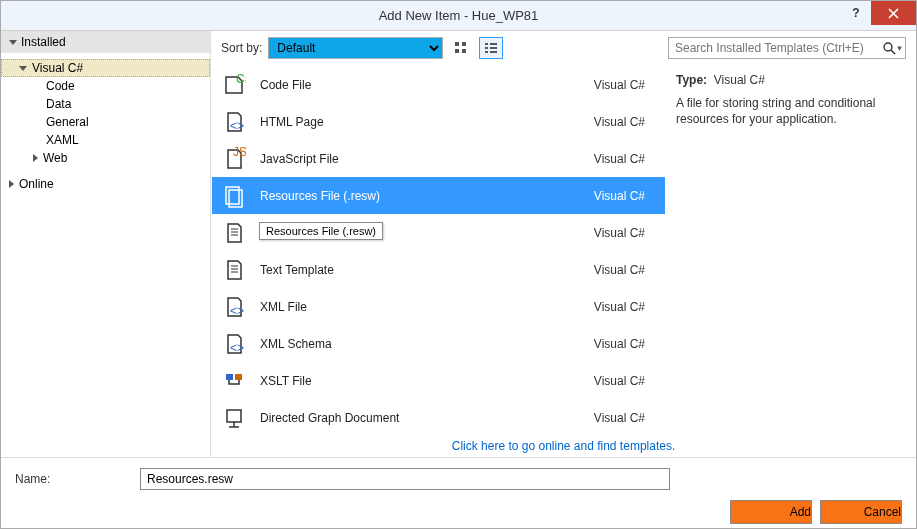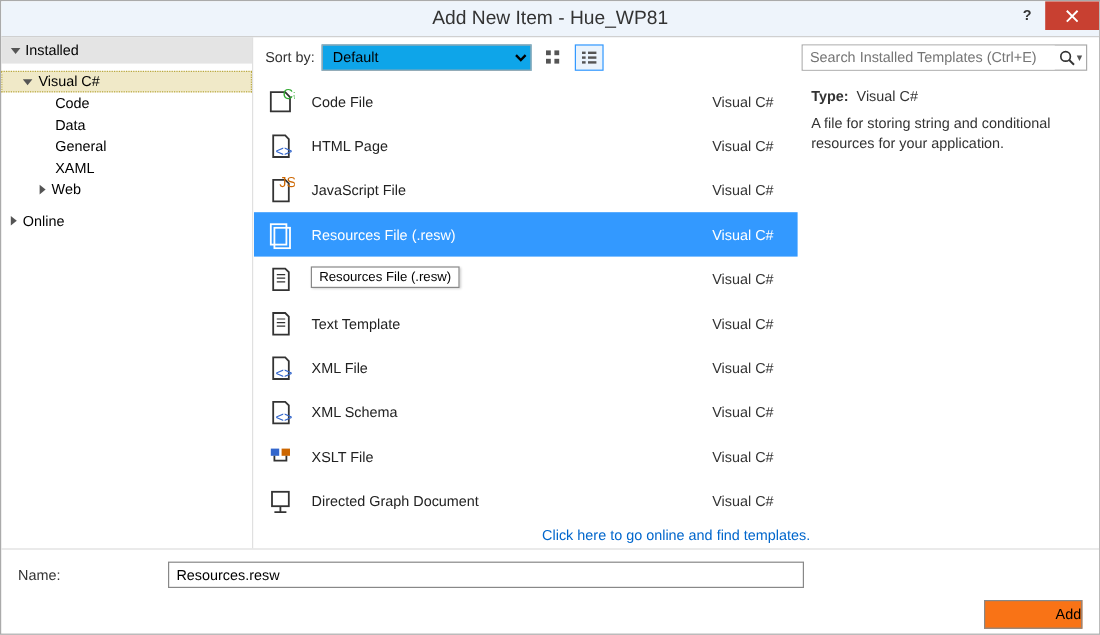--- a/index.html
+++ b/index.html
@@ -1,18 +1,18 @@
 <!DOCTYPE html>
 <html><head>
 <meta charset="utf-8">
 <style>
 * { margin:0; padding:0; box-sizing:border-box; font-family:"Segoe UI",Tahoma,sans-serif; font-size:12px; }
 body { background:#fff; width:917px; height:529px; overflow:hidden; border:1px solid #aaa; position:relative;}
 .titlebar { height:30px; background:#eef4fb; display:flex; align-items:center; position:relative; border-bottom:1px solid #d0d0d0;}
-.titlebar .title { flex:1; text-align:center; color:#333; font-size:16px;}
+.titlebar .title { flex:1; text-align:center; color:#333; font-size:13px;}
 .titlebar .btns { position:absolute; right:0; top:0; display:flex;}
 .titlebar .tbtn { width:45px; height:24px; display:flex; align-items:center; justify-content:center; color:#333;}
 .titlebar .tbtn.help { width:30px; font-size:15px;}
 .titlebar .tbtn.close { background:#c84031; color:#fff; font-size:15px;}
 .main { display:flex; height:426px;}
 .sidebar { width:210px; border-right:1px solid #e0e0e0;}
 .sb-head { background:#e4e4e4; padding:4px 8px; display:flex; align-items:center; gap:4px;}
 .tri { display:inline-block; width:0;height:0; border-left:4px solid transparent; border-right:4px solid transparent; border-top:5px solid #555;}
 .tri.right { border-top:4px solid transparent; border-bottom:4px solid transparent; border-left:5px solid #555; border-right:none; width:0;height:0;}
 .sb-tree { padding:6px 0 6px 0;}
@@ -267,14 +267,17 @@
 
 <div class="bottom">
   <div class="namerow">
     <label>Name:</label>
     <input value="Resources.resw" style="">
   </div>
   <div class="btnrow">
     <div class="btn">
         <span>Add</span>
       </div>
+    <div class="btn">
+        <span>Cancel</span>
+      </div>
   </div>
 </div>
 
 </body></html>

